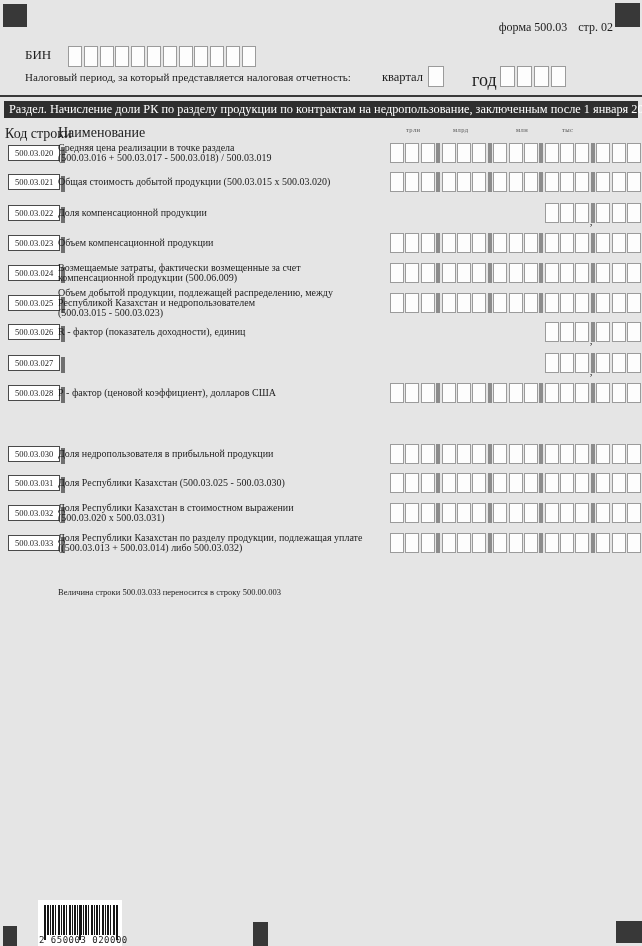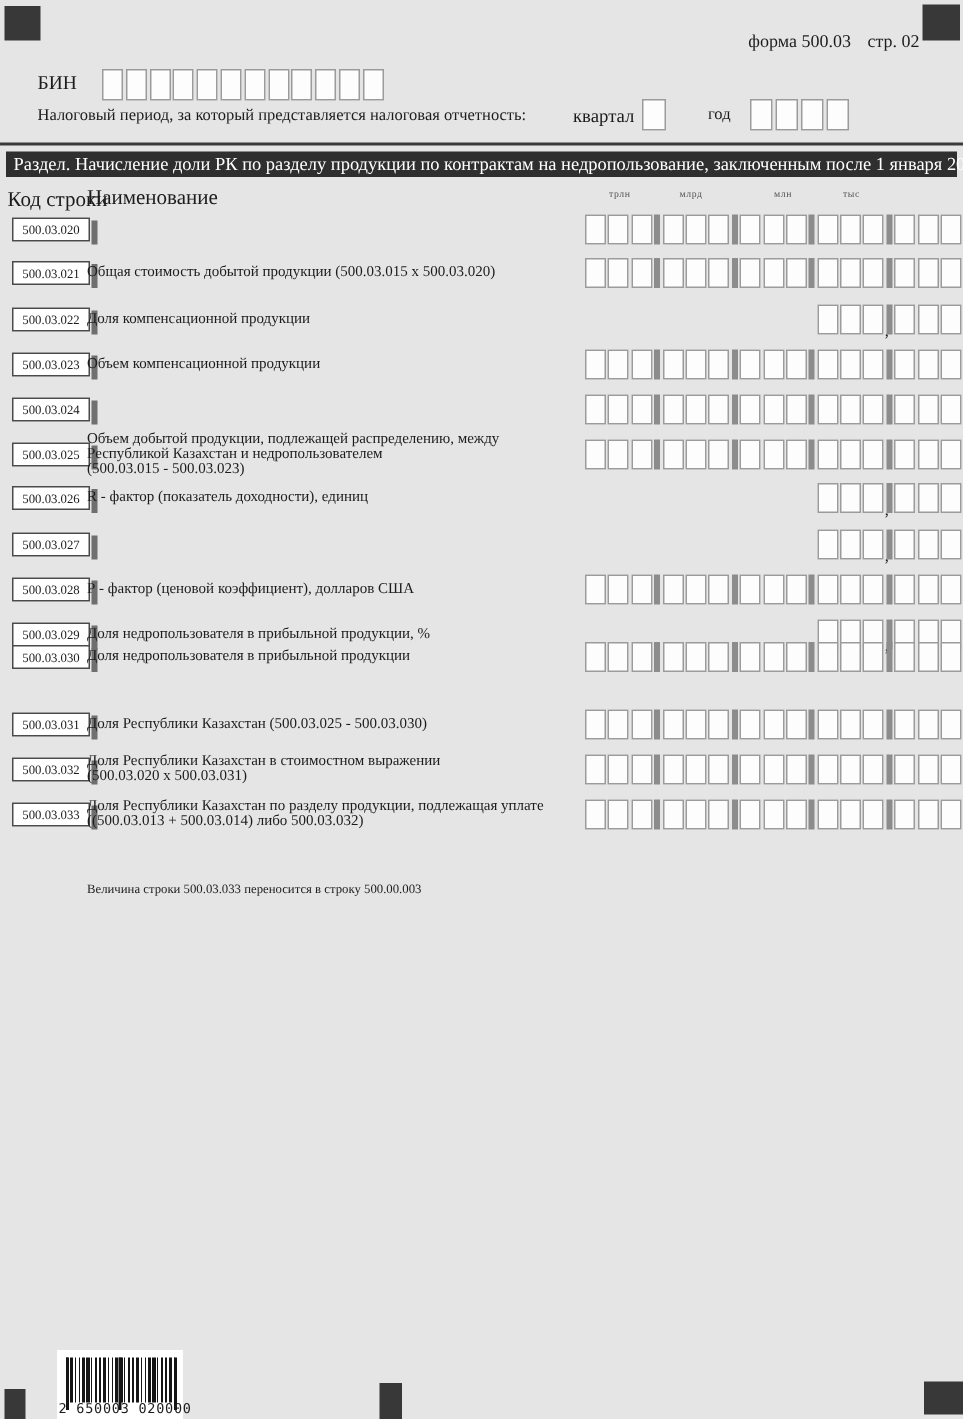--- a/index.html
+++ b/index.html
@@ -17,21 +17,21 @@
 
   .bin-label{position:absolute;left:25px;top:47px;font-size:13px;}
   .bin-cells{position:absolute;left:68px;top:46px;display:flex;gap:1.8px;}
   .cell{width:12px;height:18px;background:#fdfdfd;border:1px solid #9b9b9b;flex:none;}
   .bin-cells .cell{height:19px;}
 
   .period-text{position:absolute;left:25px;top:71px;font-size:11px;}
   .q-label{position:absolute;left:382px;top:70px;font-size:12.5px;}
   .q-cell{position:absolute;left:428px;top:66px;display:flex;}
   .q-cell .cell{width:14px;height:19px;}
-  .y-label{position:absolute;left:472px;top:70px;font-size:11px;}
+  .y-label{position:absolute;left:472px;top:70px;font-size:18px;}
   .y-cells{position:absolute;left:500px;top:66px;display:flex;gap:2px;}
   .y-cells .cell{width:13px;height:19px;}
 
   .rule{position:absolute;left:0;top:95px;width:642px;height:2px;background:#3a3a3a;}
   .sec-bar{position:absolute;left:4px;top:101px;width:634px;height:17px;background:#2f2f2f;
            color:#fff;font-size:12.3px;line-height:17px;padding-left:5px;
            box-sizing:border-box;white-space:nowrap;}
 
   .colh-code{position:absolute;left:5px;top:126px;font-size:14px;}
   .colh-name{position:absolute;left:58px;top:125px;font-size:14px;}
@@ -112,20 +112,22 @@
 
   <div class="colh-code">Код строки</div>
   <div class="colh-name">Наименование</div>
   <div class="scale s0">трлн</div>
   <div class="scale s1">млрд</div>
   <div class="scale s2">млн</div>
   <div class="scale s3">тыс</div>
 
   <div class="row" style="top:143px">
     <div class="code">500.03.020</div>
+    <div class="rlabel">Средняя цена реализации в точке раздела
+(500.03.016 + 500.03.017 - 500.03.018) / 500.03.019</div>
     <div class="cells">
         <div class="cell"></div>
         <div class="cell"></div>
         <div class="cell"></div>
         <div class="div-sep"></div>
         <div class="cell"></div>
         <div class="cell"></div>
         <div class="cell"></div>
         <div class="div-sep"></div>
         <div class="cell"></div>
@@ -199,20 +201,22 @@
         <div class="cell"></div>
         <div class="cell"></div>
         <div class="div-sep"></div>
         <div class="cell"></div>
         <div class="cell"></div>
         <div class="cell"></div>
       </div>
   </div>
   <div class="row" style="top:263px">
     <div class="code">500.03.024</div>
+    <div class="rlabel">Возмещаемые затраты, фактически возмещенные за счет
+компенсационной продукции (500.06.009)</div>
     <div class="cells">
         <div class="cell"></div>
         <div class="cell"></div>
         <div class="cell"></div>
         <div class="div-sep"></div>
         <div class="cell"></div>
         <div class="cell"></div>
         <div class="cell"></div>
         <div class="div-sep"></div>
         <div class="cell"></div>
@@ -298,34 +302,21 @@
         <div class="div-sep"></div>
         <div class="cell"></div>
         <div class="cell"></div>
         <div class="cell"></div>
         <div class="div-sep"></div>
         <div class="cell"></div>
         <div class="cell"></div>
         <div class="cell"></div>
       </div>
   </div>
-  <div class="row" style="top:413px">
-    <div class="code">500.03.029</div>
-    <div class="rlabel">Доля недропользователя в прибыльной продукции, %</div>
-    <div class="cells short">
-        <div class="cell"></div>
-        <div class="cell"></div>
-        <div class="cell"></div>
-        <div class="div-sep comma"></div>
-        <div class="cell"></div>
-        <div class="cell"></div>
-        <div class="cell"></div>
-      </div>
-  </div>
-  <div class="row" style="top:428px">
+  <div class="row" style="top:444px">
     <div class="code">500.03.030</div>
     <div class="rlabel">Доля недропользователя в прибыльной продукции</div>
     <div class="cells">
         <div class="cell"></div>
         <div class="cell"></div>
         <div class="cell"></div>
         <div class="div-sep"></div>
         <div class="cell"></div>
         <div class="cell"></div>
         <div class="cell"></div>

